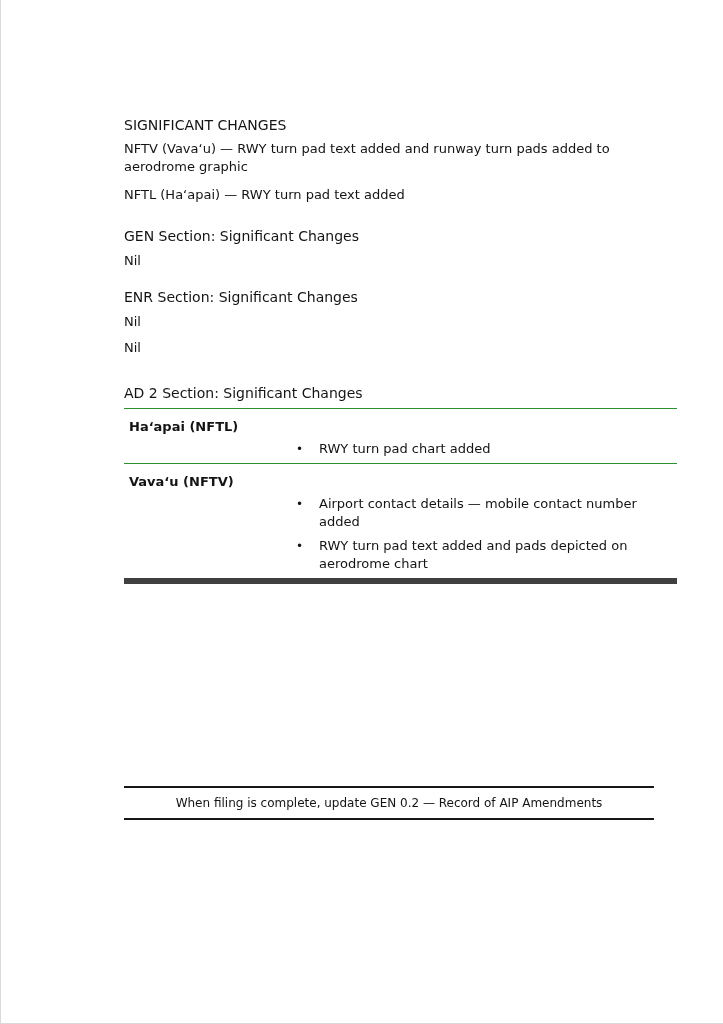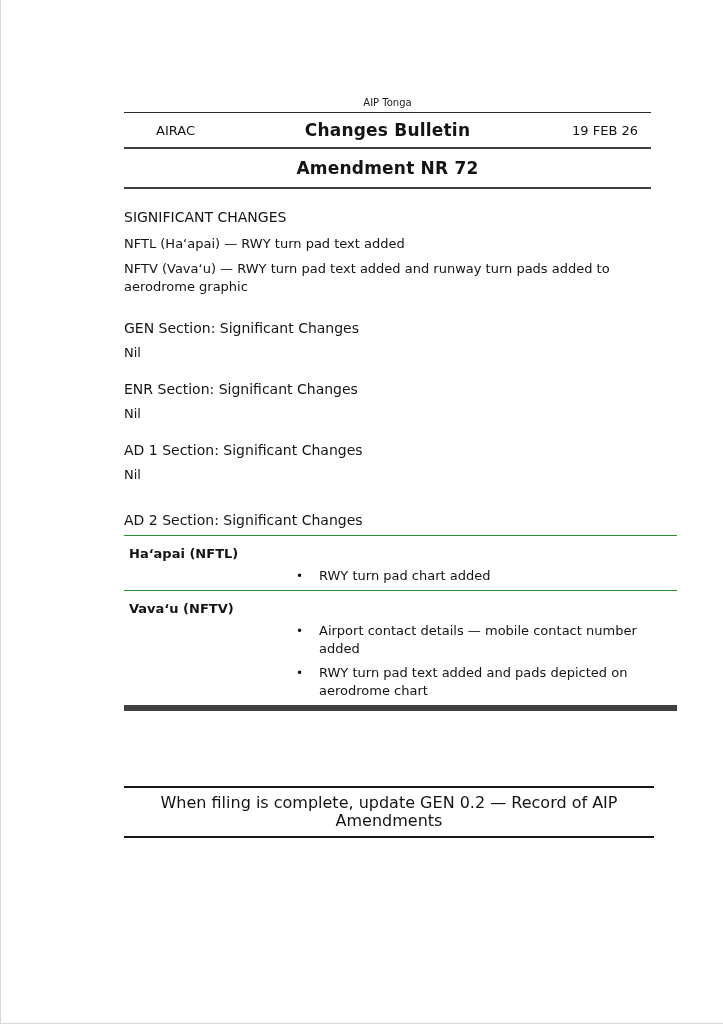--- a/index.html
+++ b/index.html
@@ -57,59 +57,46 @@
   .aerodrome { font-size:13px; font-weight:bold; line-height:15px; }
   .bullet { display:flex; margin:6px 0 0 167px; }
   .bullet .dot { width:23px; font-size:12px; line-height:18px; text-align:left; }
   .bullet .btxt { flex:1; font-size:13px; line-height:18px; }
   
   .filing-note {
     position:absolute; left:123px; top:786px; width:530px;
     border-top:2px solid #161616; border-bottom:2px solid #161616;
     padding:6px 0; text-align:center;
   }
-  .filing-note .ftxt { font-size:16px; line-height:18px; }
+  .filing-note .ftxt { font-size:12px; line-height:18px; }
 </style>
 </head>
 <body>
 
 <div class="page">
   <div class="content">
 
-    <header>
-      <div class="pub-title">AIP Tonga</div>
-      <div class="rule-thin"></div>
-      <div class="header-row">
-        <span class="cycle">AIRAC</span>
-        <span class="doc-title">Changes Bulletin</span>
-        <span class="date">19 FEB 26</span>
-      </div>
-      <div class="rule-mid"></div>
-      <div class="amendment">Amendment NR 72</div>
-      <div class="rule-mid"></div>
-    </header>
 
     <section>
       <h2 class="sec h-sig">SIGNIFICANT CHANGES</h2>
+      <p class="body p-next">NFTV (Vavaʻu) — RWY turn pad text added and runway turn pads added to aerodrome graphic</p>
       <p class="body p-first">NFTL (Haʻapai) — RWY turn pad text added</p>
-      <p class="body p-next">NFTV (Vavaʻu) — RWY turn pad text added and runway turn pads added to aerodrome graphic</p>
     </section>
 
     <section>
       <h2 class="sec h-gen">GEN Section: Significant Changes</h2>
       <p class="body nil">Nil</p>
     </section>
 
     <section>
       <h2 class="sec h-enr">ENR Section: Significant Changes</h2>
       <p class="body nil">Nil</p>
     </section>
 
     <section>
-      <h2 class="sec h-ad1">AD 1 Section: Significant Changes</h2>
       <p class="body nil">Nil</p>
     </section>
 
     <section>
       <h2 class="sec h-ad2">AD 2 Section: Significant Changes</h2>
 
       <div class="ad2-table">
 
         <div class="ad2-row">
           <div class="aerodrome">Haʻapai (NFTL)</div>

